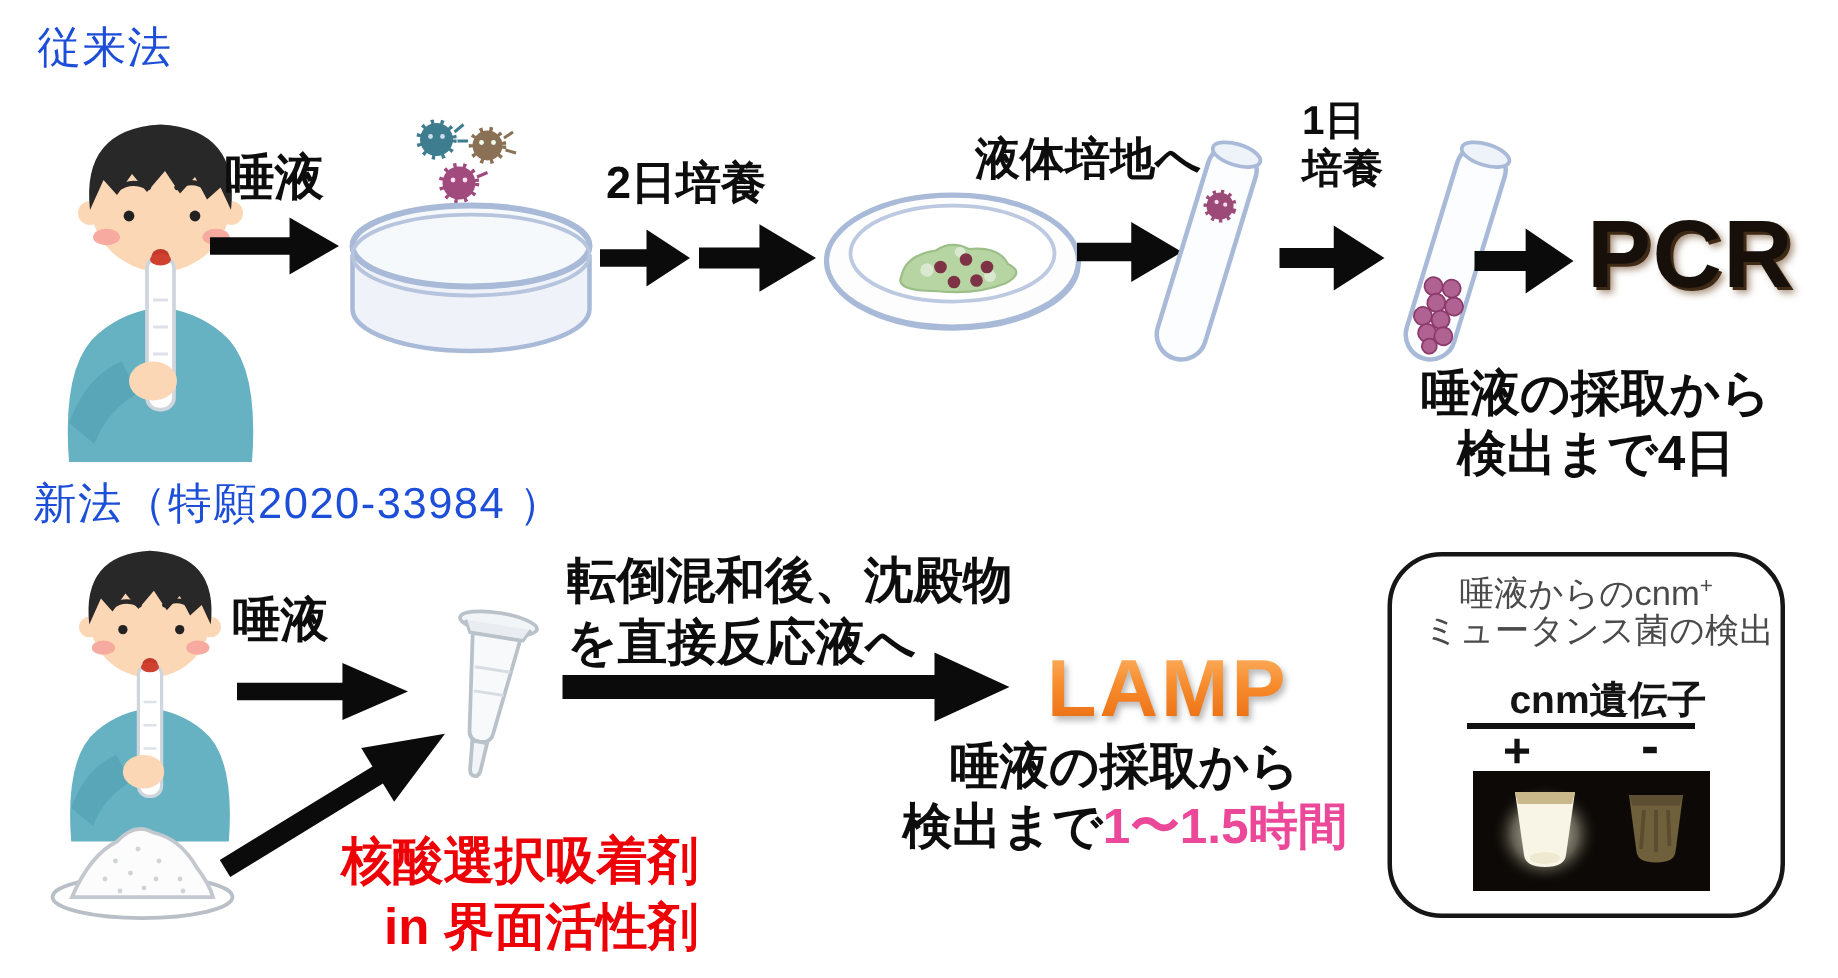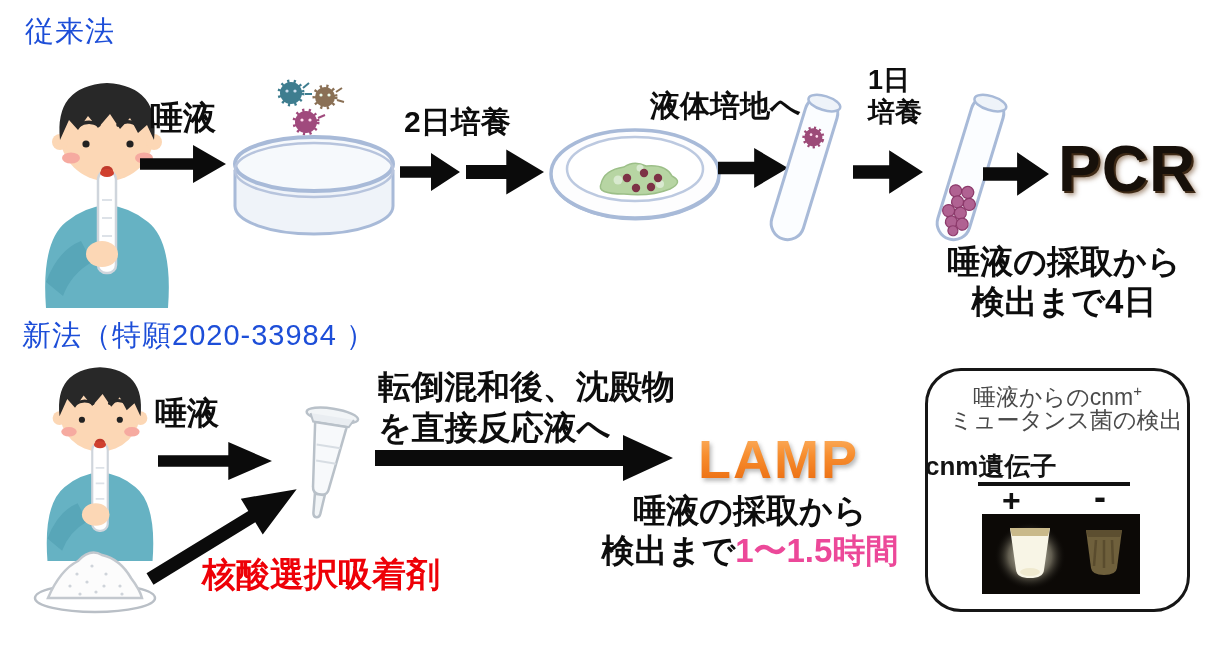--- a/index.html
+++ b/index.html
@@ -28,21 +28,21 @@
   }
   .time-text { font-weight: bold; color: #0d0d0d; text-align: center; line-height: 40px; font-size: 33px; white-space: nowrap; }
   .red { color: #ec4899; }
   .reagent { font-weight: bold; color: #ee0007; font-size: 34px; line-height: 44px; white-space: nowrap; }
   .mix-text { font-weight: bold; color: #0d0d0d; font-size: 33px; line-height: 41px; white-space: nowrap; }
   .result-box {
     left: 925px; top: 368px; width: 265px; height: 244px;
     border: 3px solid #161616; border-radius: 36px; background: #fff;
   }
   .box-heading { color: #4a4a4a; font-size: 23px; line-height: 29px; text-align: center; width: 265px; white-space: nowrap; }
-  .gene-label { color: #141414; font-size: 26px; font-weight: 600; width: 294px; }
+  .gene-label { color: #141414; font-size: 26px; font-weight: 600; text-align: center; width: 294px; }
   .pm { font-weight: bold; color: #111; }
   .photo { left: 982px; top: 514px; width: 158px; height: 80px; background: #0c0906; }
 </style>
 </head>
 <body>
 
 <div id="canvas">
 
   <div class="abs section-title" style="left:25px; top:12px;">従来法</div>
 
@@ -269,20 +269,21 @@
 
   <div class="abs lamp" style="left:698px; top:428px;">LAMP</div>
 
   <div class="abs time-text" style="left:585px; top:491px; width:330px;">
     <div>唾液の採取から</div>
     <div><span>検出まで</span><span class="red">1〜1.5時間</span></div>
   </div>
 
   <div class="abs reagent" style="left:202px; top:552px;text-align:right;">
     <div>核酸選択吸着剤</div>
+    <div style="margin-left:54px;">in 界面活性剤</div>
   </div>
 
   <div class="abs result-box"></div>
   <div class="abs box-heading" style="left:925px; top:376px;">
     <span>唾液からのcnm</span><sup style="font-size:15px;">+</sup>
   </div>
   <div class="abs box-heading" style="left:925px; top:406px;padding-left:17px;">ミュータンス菌の検出</div>
   <div class="abs gene-label" style="left:925px; top:449px;">cnm遺伝子</div>
   <div class="abs" style="left:978px; top:482px; width:152px; height:4px; background:#111;"></div>
   <div class="abs pm" style="left:1002px; top:482px; font-size:32px;">+</div>

